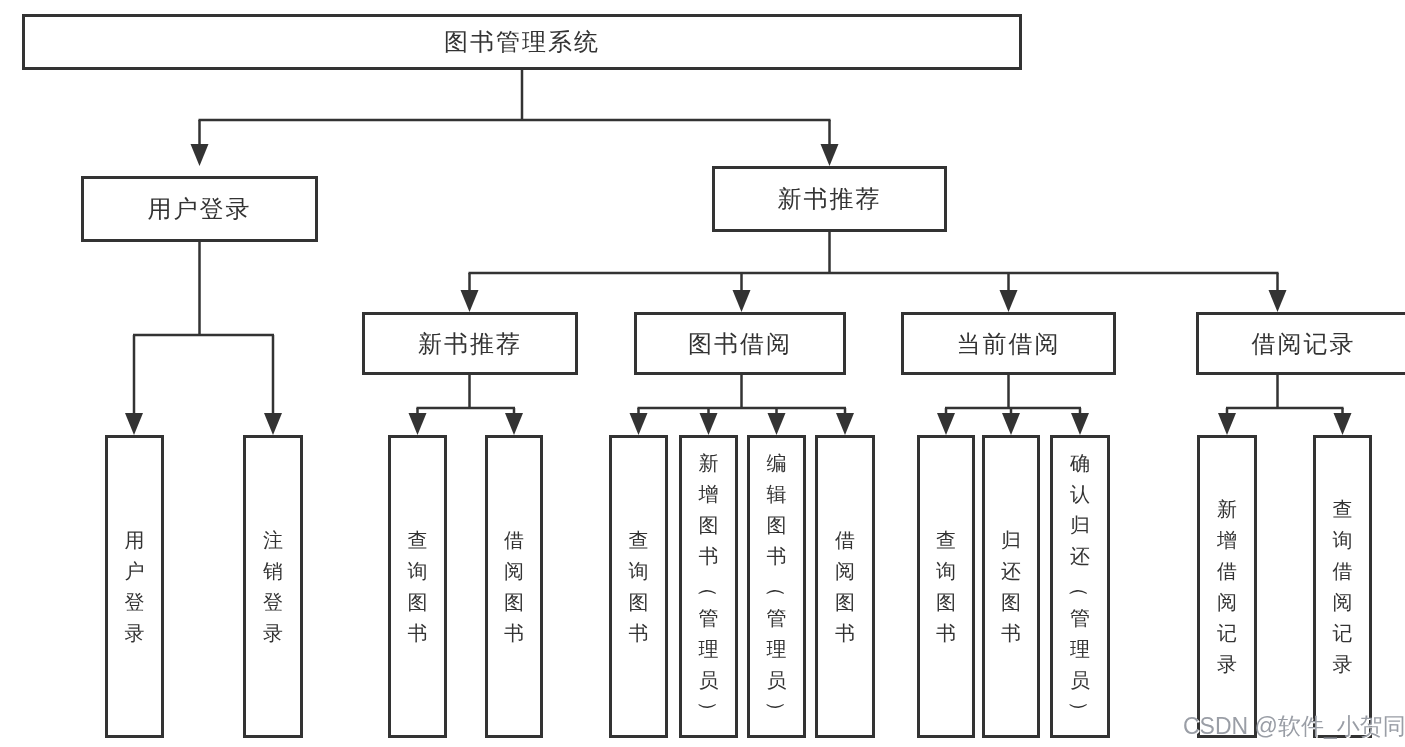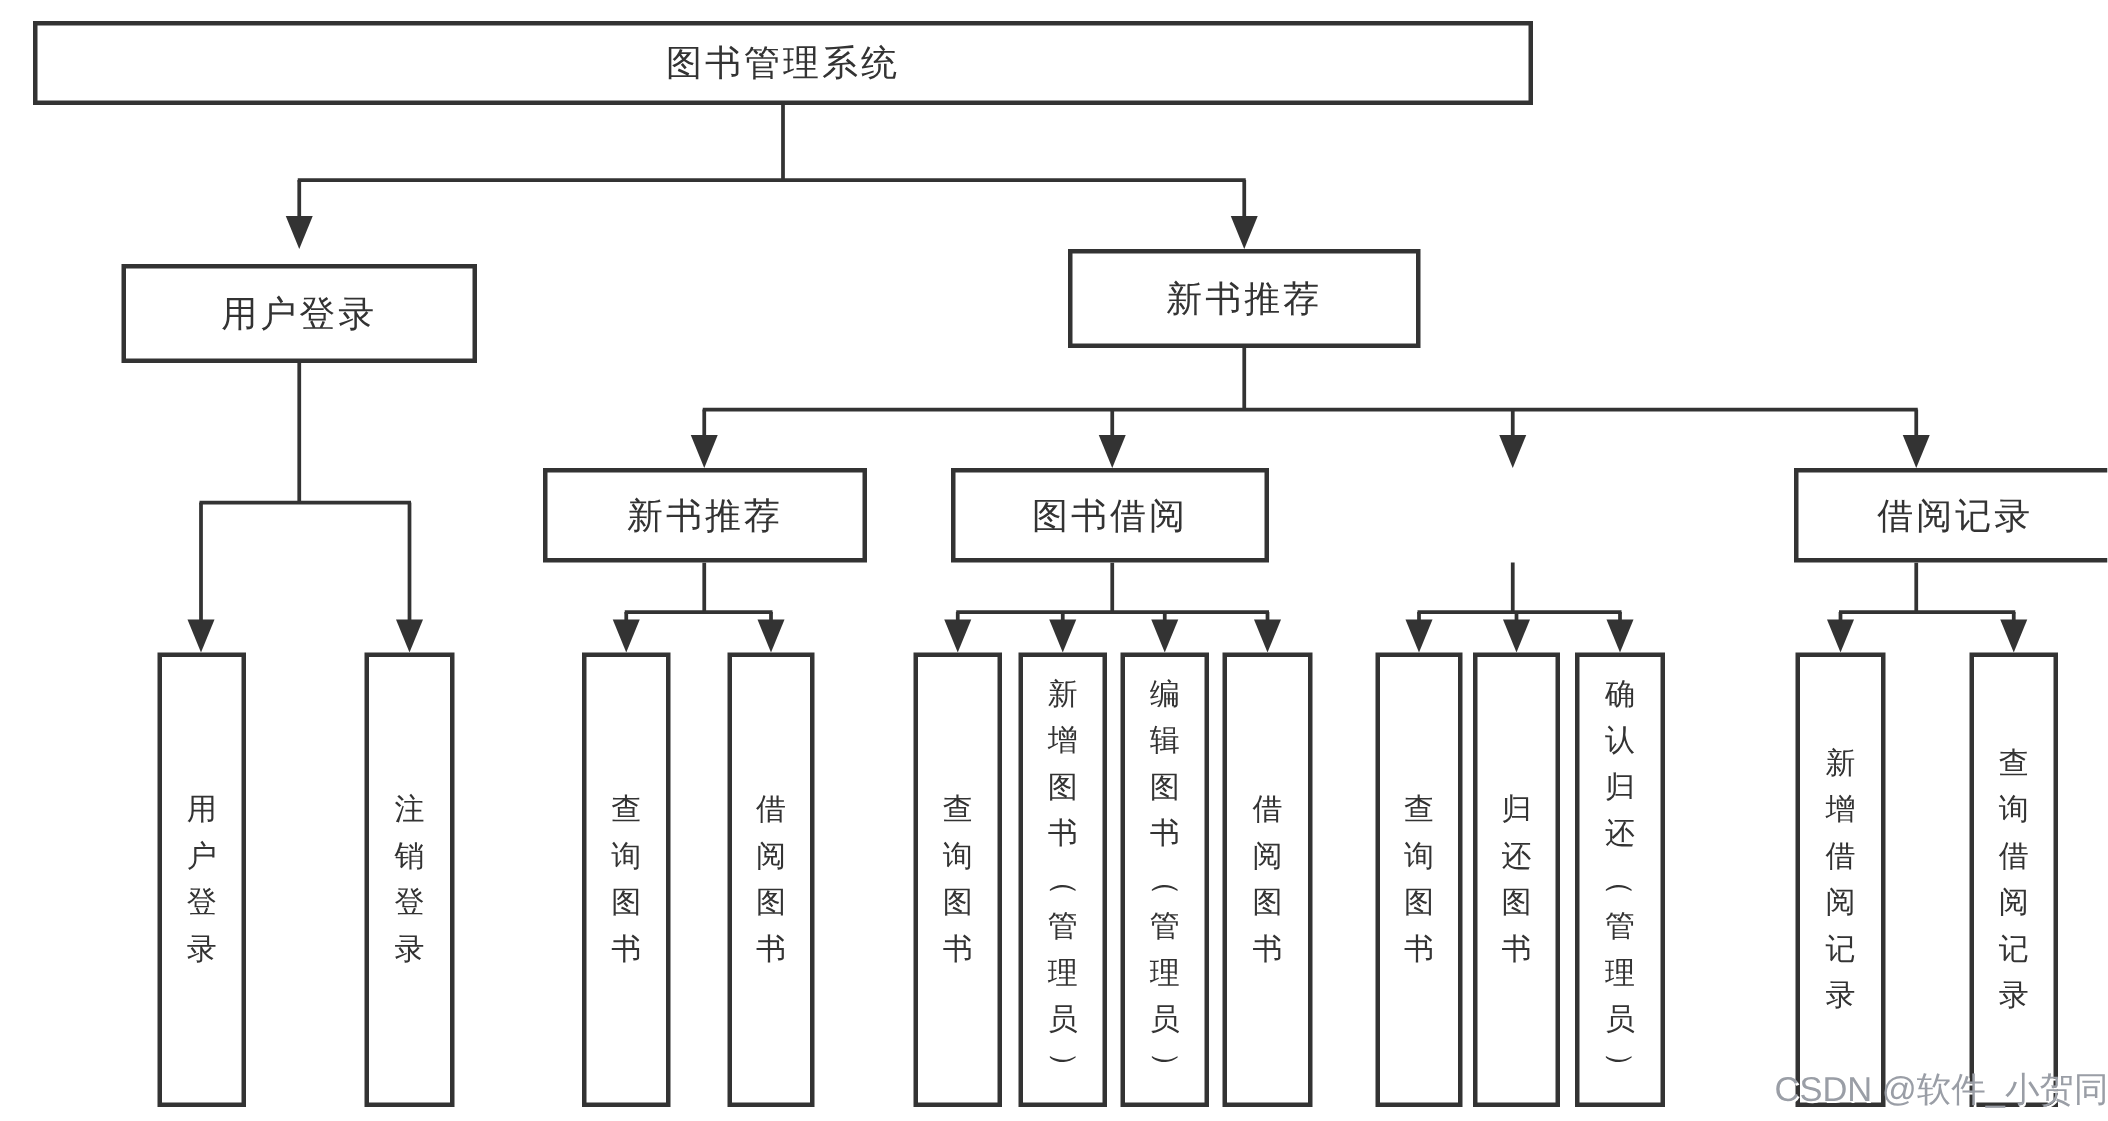--- a/index.html
+++ b/index.html
@@ -122,20 +122,23 @@
   <div class="box" style="left:712px;top:166px;width:235px;height:66px">
     <span class="hlabel">新书推荐</span>
   </div>
 
   <div class="box" style="left:362px;top:312px;width:216px;height:63px">
     <span class="hlabel">新书推荐</span>
   </div>
   <div class="box" style="left:634px;top:312px;width:212px;height:63px">
     <span class="hlabel">图书借阅</span>
   </div>
+  <div class="box" style="left:901px;top:312px;width:215px;height:63px">
+    <span class="hlabel">当前借阅</span>
+  </div>
   <div class="box" style="left:1196px;top:312px;width:215px;height:63px">
     <span class="hlabel">借阅记录</span>
   </div>
 
   <div class="box leaf" style="left:105px;top:435px;width:59px;height:303px">
     <div class="vlabel">
         <span>用</span>
         <span>户</span>
         <span>登</span>
         <span>录</span>

